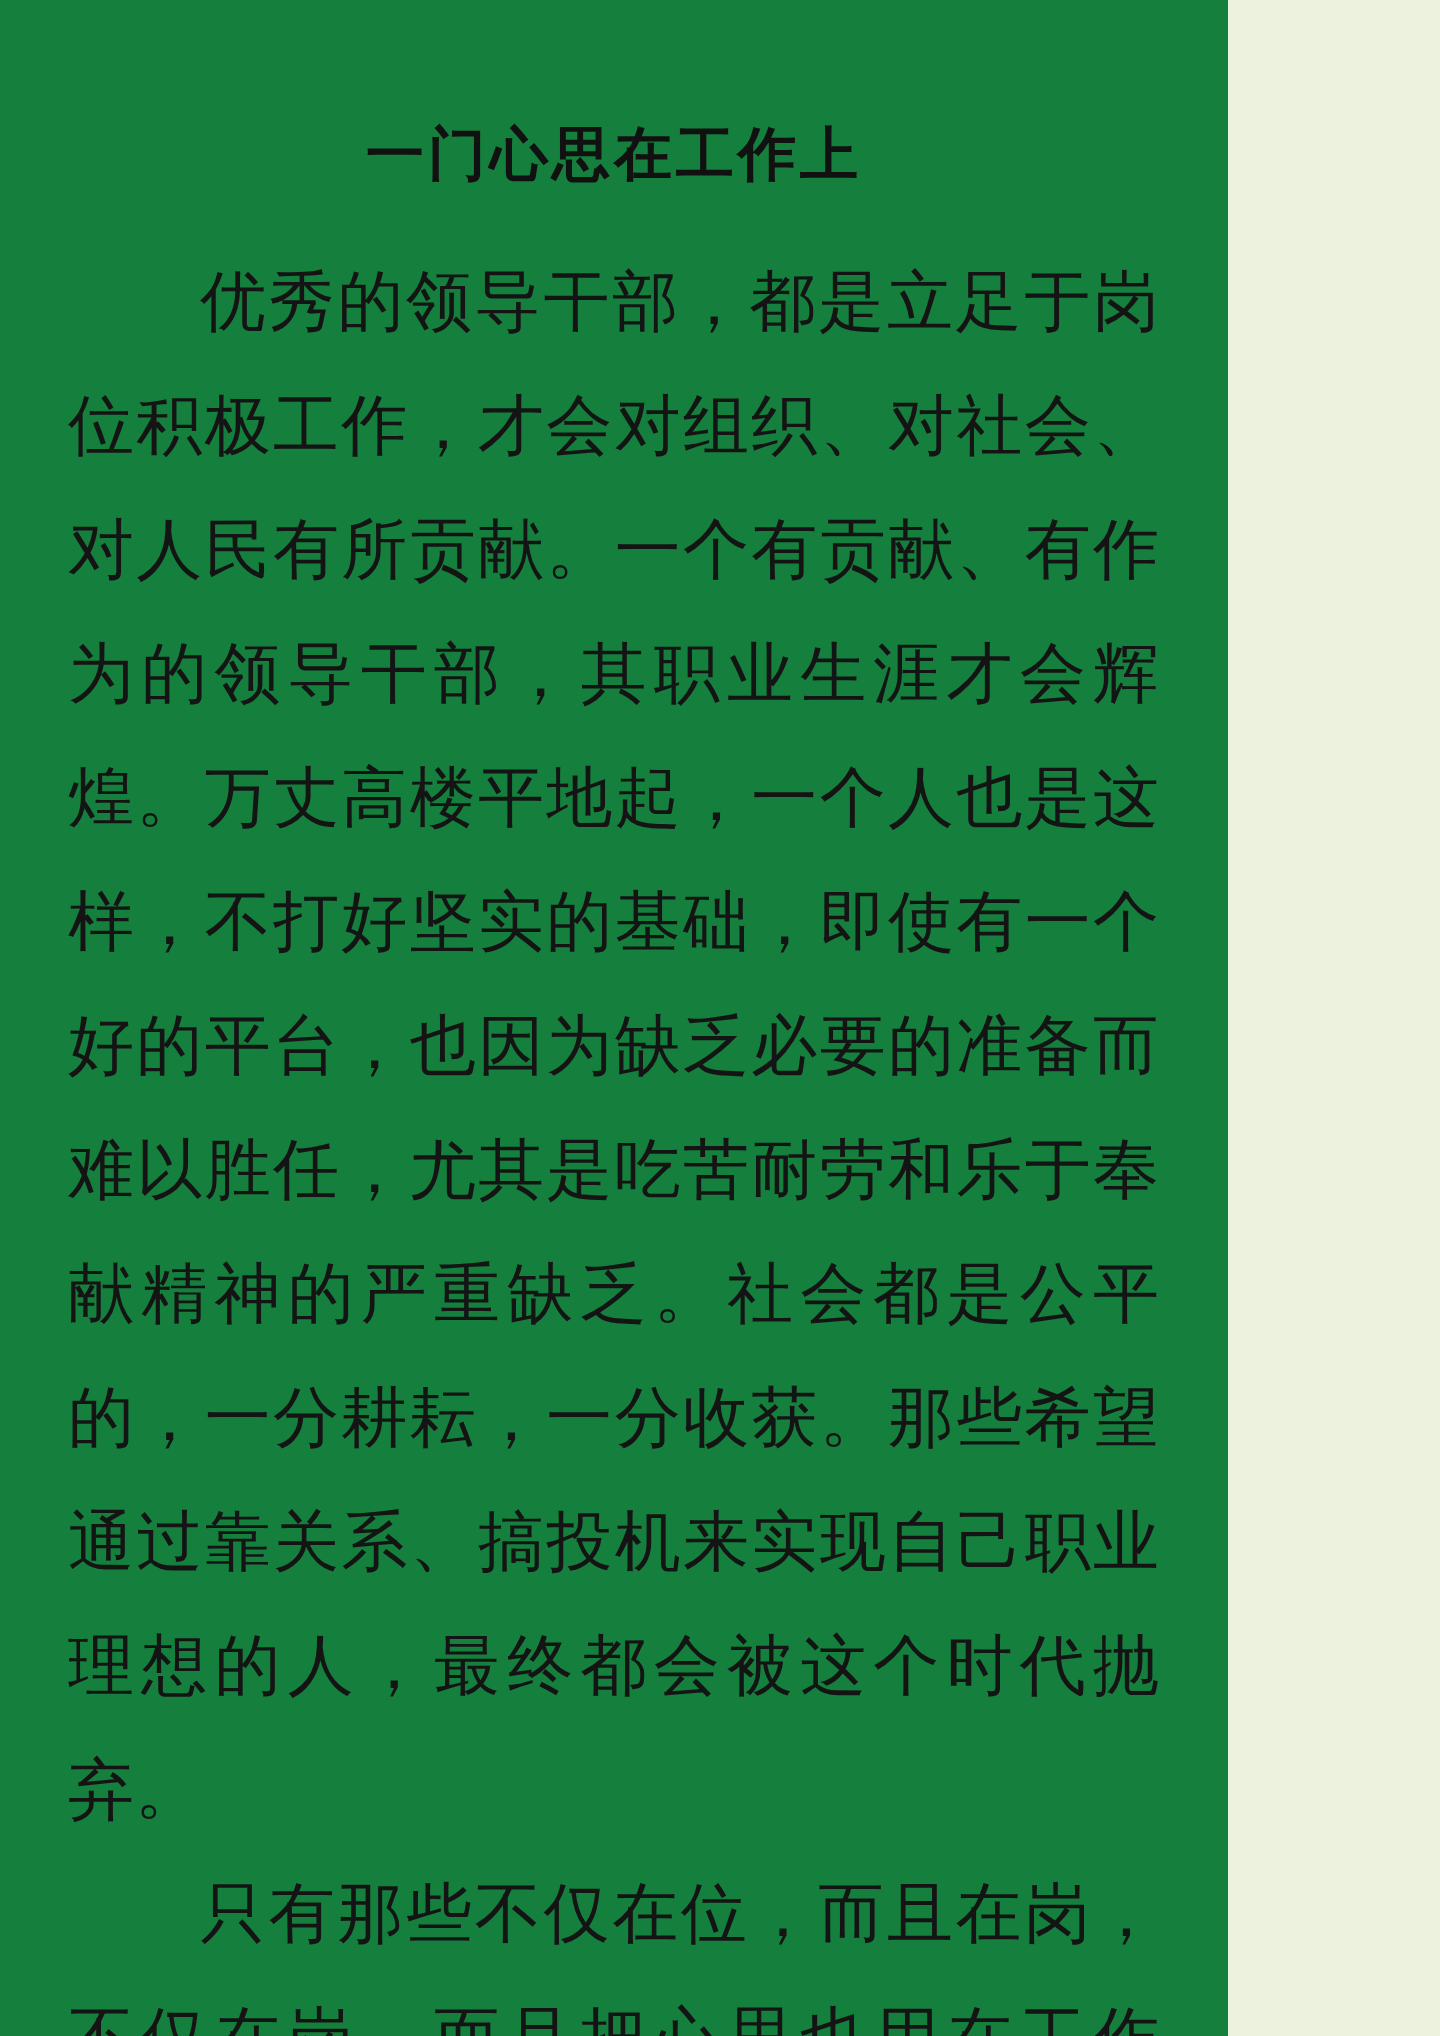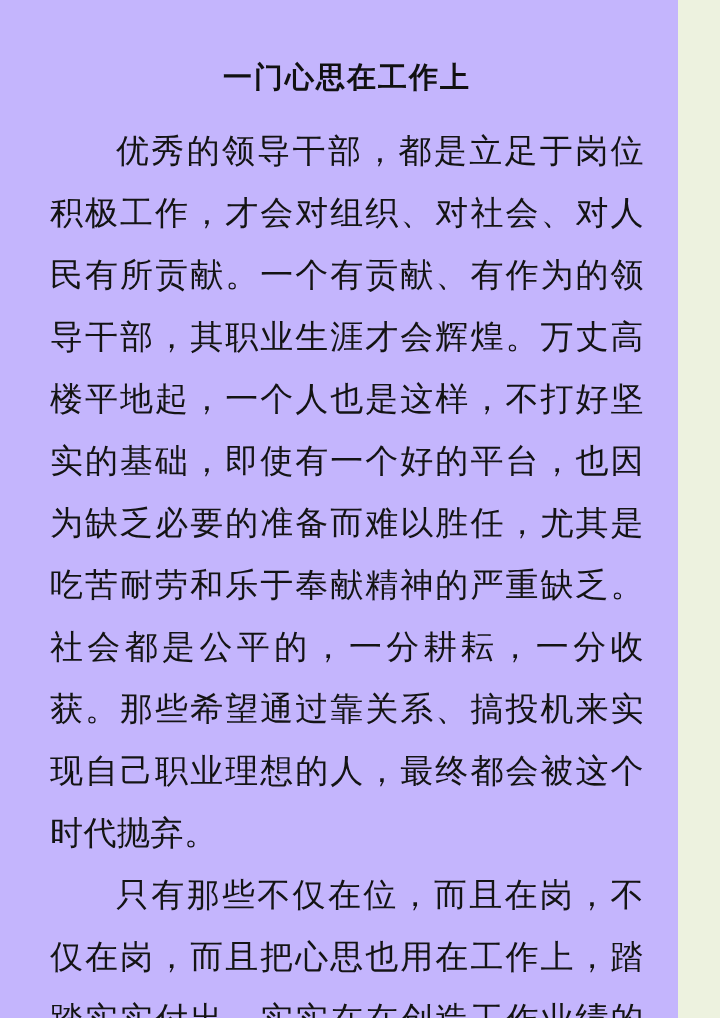--- a/index.html
+++ b/index.html
@@ -8,25 +8,25 @@
   }
   body {
     width: 720px;
     height: 1018px;
     background: #edf2df;
     font-family: "DejaVu Sans", "Liberation Sans", sans-serif;
     overflow: hidden;
   }
   .page {
     position: relative;
-    width: 678px;
+    width: 614px;
     height: 1018px;
     box-sizing: border-box;
-    padding: 44px 34px 0 50px;
-    background: #c4b5fd;
+    padding: 44px 34px 0 34px;
+    background: #15803d;
   }
   .doc-title {
     text-align: center;
     font-size: 29px;
     font-weight: bold;
     color: #111111;
     letter-spacing: 2px;
     margin: 14px 0 22px 0;
     font-family: "DejaVu Serif", "Liberation Serif", serif;
   }

